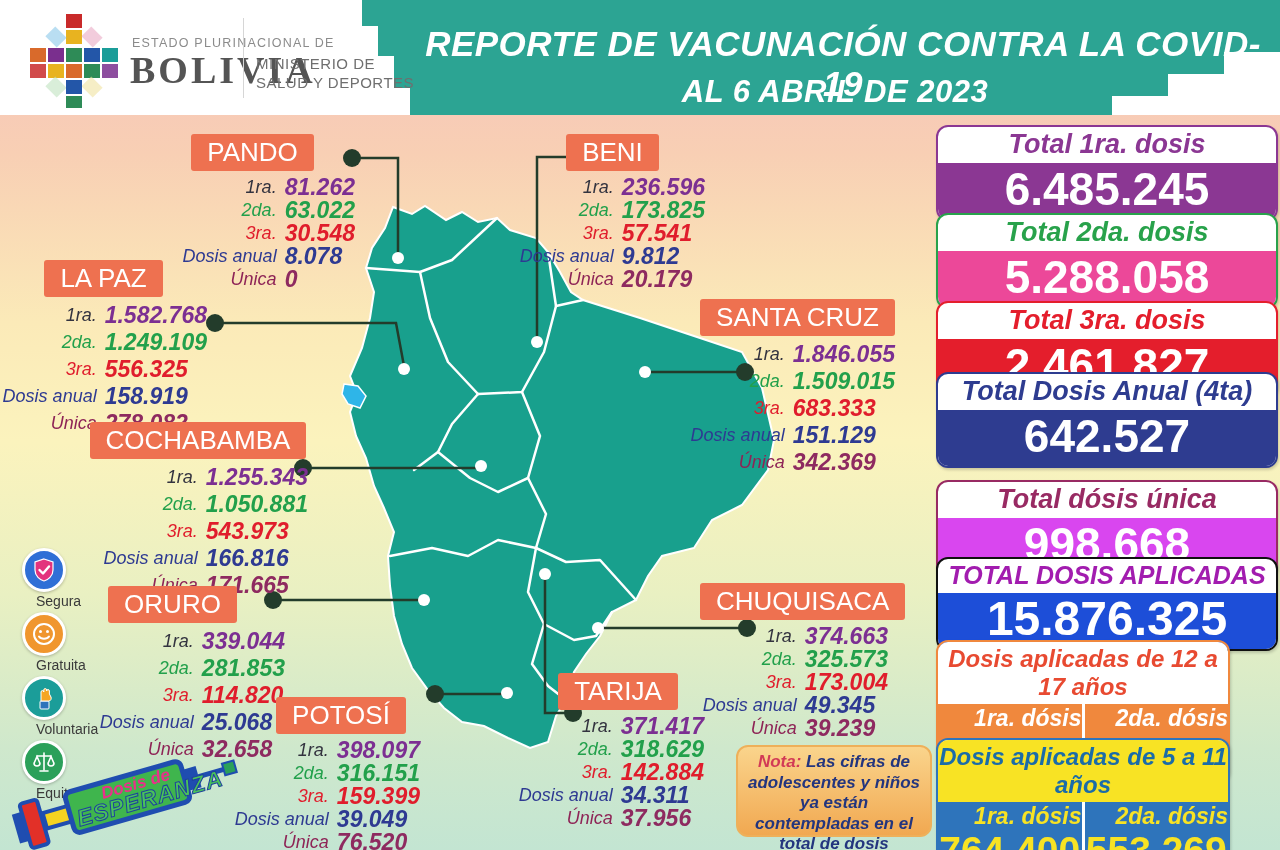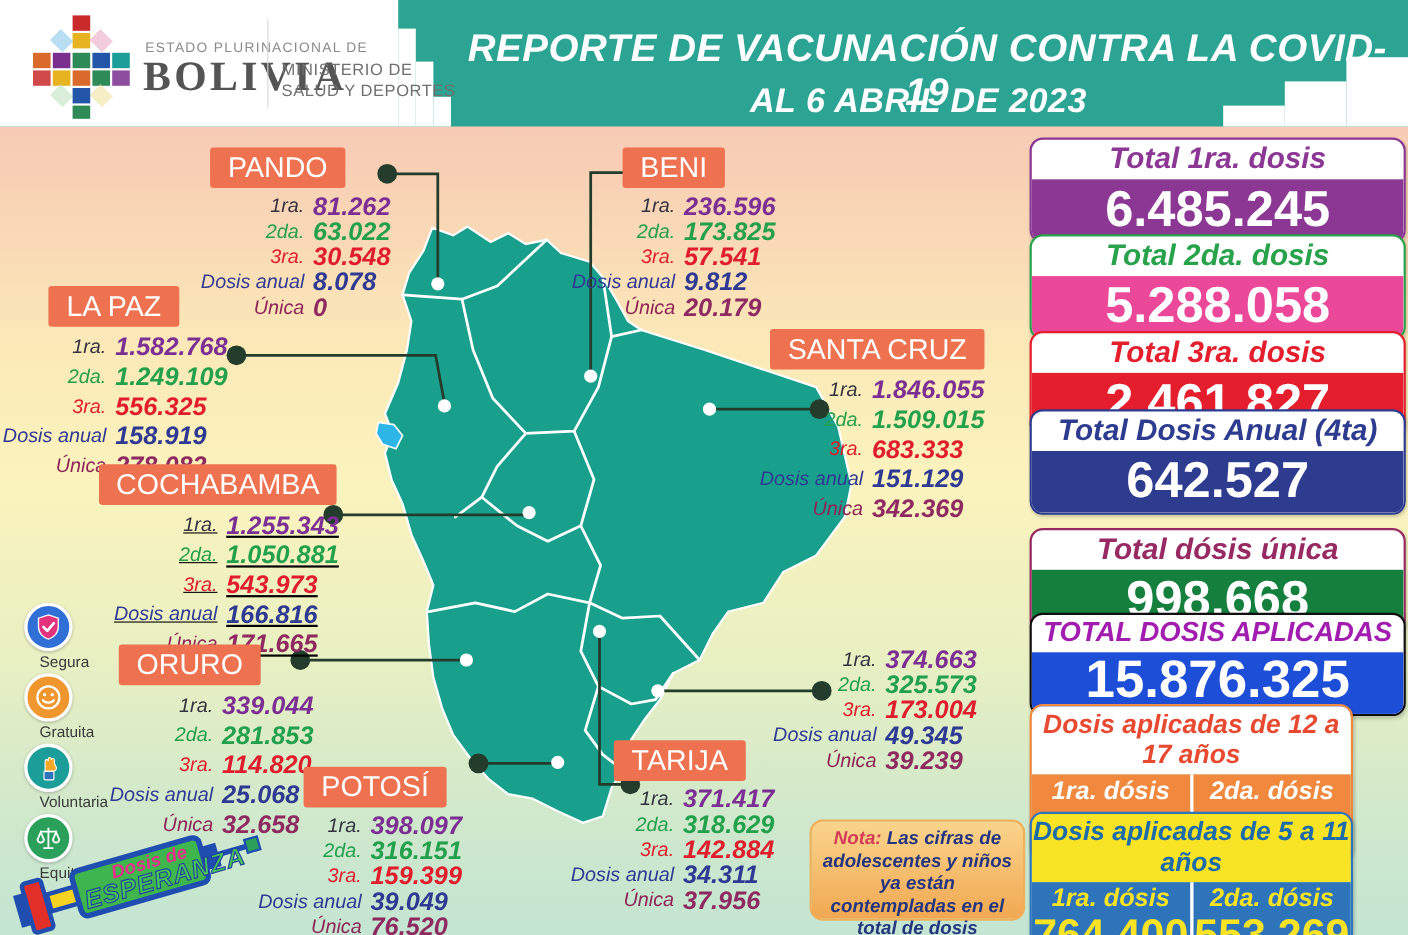--- a/index.html
+++ b/index.html
@@ -46,30 +46,30 @@
   .c5l{color:#8e2456}.c5{color:#8e2a60}
   
   .stat{position:absolute;left:936px;width:342px;background:#fff;border-radius:12px;
     overflow:hidden;z-index:2;box-shadow:1px 2px 3px rgba(0,0,0,.18);box-sizing:border-box;border:2px solid #000;}
   .stat .t{text-align:center;font-weight:bold;font-style:italic;font-size:27px;padding:2px 0 3px;}
   .stat .v{text-align:center;font-weight:bold;font-size:46px;color:#fff;padding:0 0 4px;line-height:52px;}
   #st0{border-color:#8b3793}#st0 .t{color:#8b3793}#st0 .v{background:#8b3793}
   #st1{border-color:#28a24b}#st1 .t{color:#28a24b}#st1 .v{background:#ec4899}
   #st2{border-color:#e41e2c}#st2 .t{color:#e41e2c}#st2 .v{background:#e41e2c}
   #st3{border-color:#2e3c90}#st3 .t{color:#2e3c90}#st3 .v{background:#2e3c90}
-  #st4{border-color:#982a63}#st4 .t{color:#982a63}#st4 .v{background:#15803d}
+  #st4{border-color:#982a63}#st4 .t{color:#982a63}#st4 .v{background:#d946ef}
   #st5{border-color:#101010}#st5 .t{color:#a21caf;font-size:25px}#st5 .v{background:#1d4ed8;font-size:48px}
   
   .age{position:absolute;left:936px;width:294px;border-radius:12px;overflow:hidden;z-index:2;
     box-sizing:border-box;box-shadow:1px 2px 3px rgba(0,0,0,.18);}
   .age .ahead{text-align:center;font-weight:bold;font-style:italic;font-size:24px;padding:3px 0;}
   .age .abody{display:flex;}
   .age .acol{flex:1;text-align:center;padding:1px 0 6px;}
   .age .acol+.acol{border-left:3px solid #fff;}
-  .age .alab{font-weight:bold;font-style:italic;font-size:23px;line-height:27px;}
+  .age .alab{font-weight:bold;font-style:italic;font-size:23px;line-height:27px;text-align:right;}
   .age .aval{font-weight:bold;font-size:39px;line-height:42px;}
   #ag0{border:2px solid #f0883d}#ag0 .ahead{background:#fff;color:#e84a31}
   #ag0 .abody{background:#f0883d}#ag0 .alab,#ag0 .aval{color:#ffffff}
   #ag1{border:2px solid #2e74bb}#ag1 .ahead{background:#f8e324;color:#1b6ca8}
   #ag1 .abody{background:#2e74bb}#ag1 .alab,#ag1 .aval{color:#f8e324}
   
   .note{position:absolute;left:736px;top:745px;width:196px;height:92px;box-sizing:border-box;z-index:2;
     background:linear-gradient(180deg,#fad48c,#f1a851);border:2px solid #eeb05a;border-radius:12px;
     padding:5px 6px;text-align:center;font-weight:bold;font-style:italic;font-size:17px;
     line-height:20.5px;color:#23357e;}
@@ -211,21 +211,21 @@
       <span class="val c2">1.249.109</span>
     <span class="lbl c3l">3ra.</span>
       <span class="val c3">556.325</span>
     <span class="lbl c4l">Dosis anual</span>
       <span class="val c4">158.919</span>
     <span class="lbl c5l">Única</span>
       <span class="val c5">278.082</span>
   </div>
 </div>
 
-<div class="dept" style="left:88px;top:422px;width:220px;text-decoration:underline;">
+<div class="dept" style="left:88px;top:422px;width:220px;">
   <div class="dept-header"><span class="box">COCHABAMBA</span></div>
   <div class="dept-rows">
     <span class="lbl c1l">1ra.</span>
       <span class="val c1">1.255.343</span>
     <span class="lbl c2l">2da.</span>
       <span class="val c2">1.050.881</span>
     <span class="lbl c3l">3ra.</span>
       <span class="val c3">543.973</span>
     <span class="lbl c4l">Dosis anual</span>
       <span class="val c4">166.816</span>
@@ -292,20 +292,21 @@
     <span class="lbl c3l">3ra.</span>
       <span class="val c3">683.333</span>
     <span class="lbl c4l">Dosis anual</span>
       <span class="val c4">151.129</span>
     <span class="lbl c5l">Única</span>
       <span class="val c5">342.369</span>
   </div>
 </div>
 
 <div class="dept tight" style="left:700px;top:583px;width:188px;">
+  <div class="dept-header"><span class="box">CHUQUISACA</span></div>
   <div class="dept-rows">
     <span class="lbl c1l">1ra.</span>
       <span class="val c1">374.663</span>
     <span class="lbl c2l">2da.</span>
       <span class="val c2">325.573</span>
     <span class="lbl c3l">3ra.</span>
       <span class="val c3">173.004</span>
     <span class="lbl c4l">Dosis anual</span>
       <span class="val c4">49.345</span>
     <span class="lbl c5l">Única</span>

